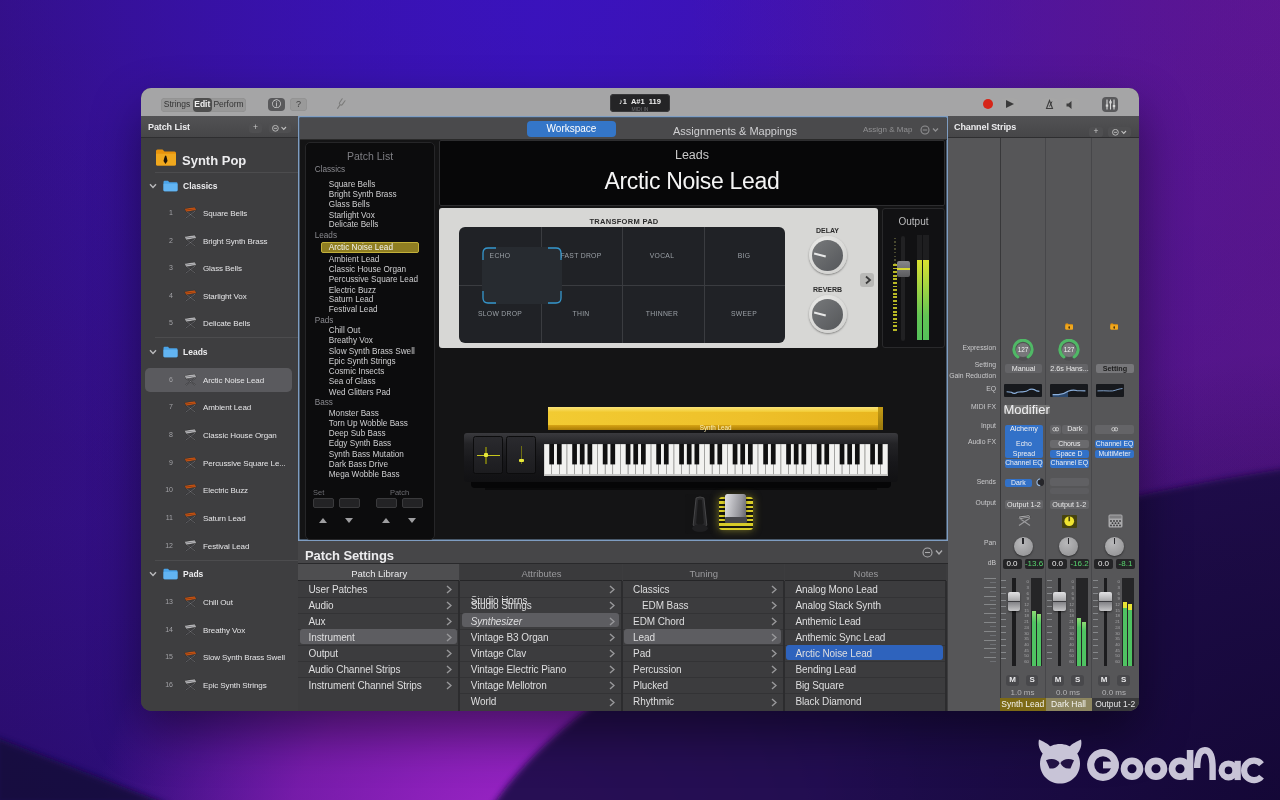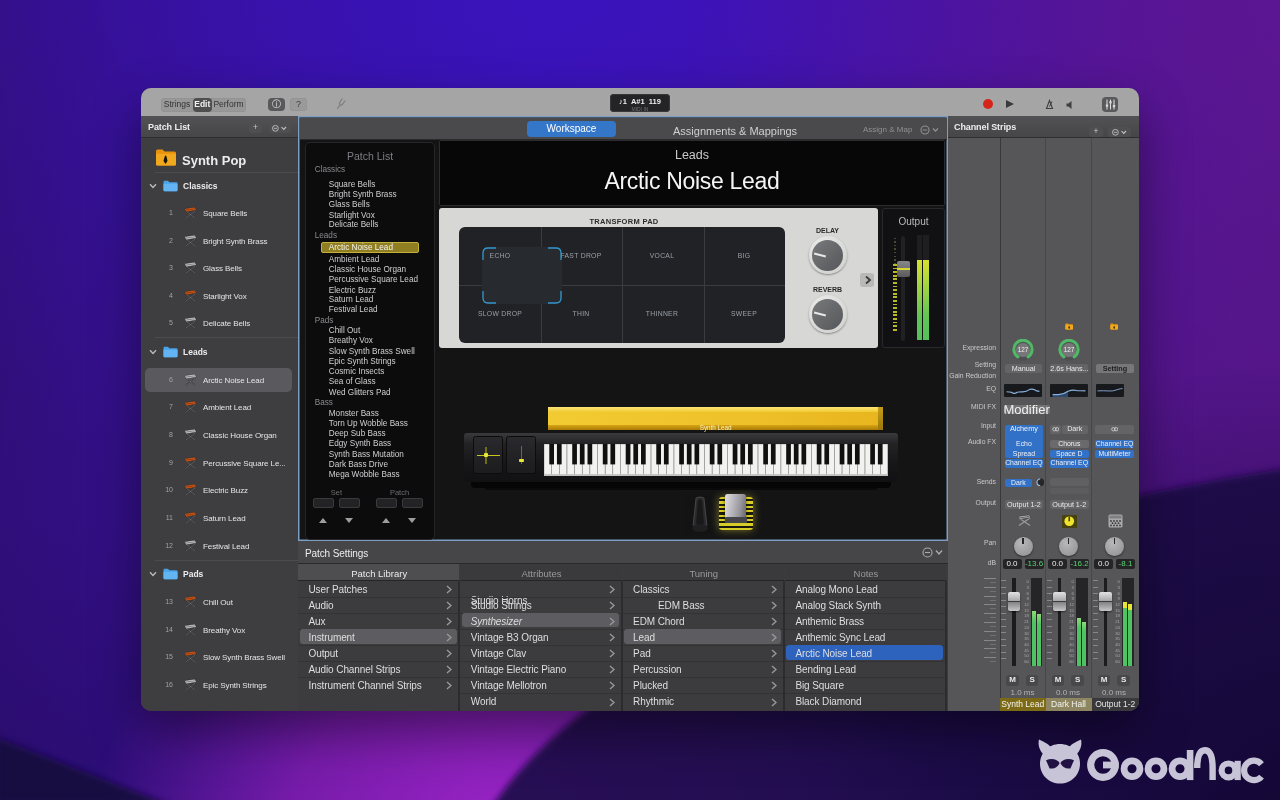--- a/index.html
+++ b/index.html
@@ -499,21 +499,21 @@
 <div class="abs txt" style="left:187.8px;top:289.3px;font-size:8.2px;color:#cfcfd1;">Sea of Glass</div>
 <div class="abs txt" style="left:187.8px;top:299.8px;font-size:8.2px;color:#cfcfd1;">Wed Glitters Pad</div>
 <div class="abs txt" style="left:173.7px;top:310.3px;font-size:8.2px;color:#8b8b90;">Bass</div>
 <div class="abs txt" style="left:187.8px;top:320.8px;font-size:8.2px;color:#cfcfd1;">Monster Bass</div>
 <div class="abs txt" style="left:187.8px;top:330.8px;font-size:8.2px;color:#cfcfd1;">Torn Up Wobble Bass</div>
 <div class="abs txt" style="left:187.8px;top:341.3px;font-size:8.2px;color:#cfcfd1;">Deep Sub Bass</div>
 <div class="abs txt" style="left:187.8px;top:351.2px;font-size:8.2px;color:#cfcfd1;">Edgy Synth Bass</div>
 <div class="abs txt" style="left:187.8px;top:361.7px;font-size:8.2px;color:#cfcfd1;">Synth Bass Mutation</div>
 <div class="abs txt" style="left:187.8px;top:371.7px;font-size:8.2px;color:#cfcfd1;">Dark Bass Drive</div>
 <div class="abs txt" style="left:187.8px;top:382.2px;font-size:8.2px;color:#cfcfd1;">Mega Wobble Bass</div>
-<div class="abs txt" style="left:172px;top:400px;width:47px;text-align:center;font-size:7.5px;color:#6d6d72;">Set</div>
+<div class="abs txt" style="left:172px;top:400px;width:47px;font-size:7.5px;color:#6d6d72;">Set</div>
 <div class="abs txt" style="left:235px;top:400px;width:47px;text-align:center;font-size:7.5px;color:#6d6d72;">Patch</div>
 <div class="abs" style="left:172px;top:409.6px;width:21px;height:10.5px;background:#232325;border:1px solid #3a3a3c;border-radius:2px;"></div>
 <div class="abs" style="left:198px;top:409.6px;width:21px;height:10.5px;background:#232325;border:1px solid #3a3a3c;border-radius:2px;"></div>
 <div class="abs" style="left:235px;top:409.6px;width:21px;height:10.5px;background:#232325;border:1px solid #3a3a3c;border-radius:2px;"></div>
 <div class="abs" style="left:261px;top:409.6px;width:21px;height:10.5px;background:#232325;border:1px solid #3a3a3c;border-radius:2px;"></div>
 <div class="abs" style="left:178px;top:429.5px;width:0;height:0;border-left:4.5px solid transparent;border-right:4.5px solid transparent;border-bottom:5.5px solid #9e9ea0;"></div>
 <div class="abs" style="left:204px;top:429.5px;width:0;height:0;border-left:4.5px solid transparent;border-right:4.5px solid transparent;border-top:5.5px solid #9e9ea0;"></div>
 <div class="abs" style="left:241px;top:429.5px;width:0;height:0;border-left:4.5px solid transparent;border-right:4.5px solid transparent;border-bottom:5.5px solid #9e9ea0;"></div>
 <div class="abs" style="left:267px;top:429.5px;width:0;height:0;border-left:4.5px solid transparent;border-right:4.5px solid transparent;border-top:5.5px solid #9e9ea0;"></div>
 <div class="abs" style="left:298px;top:51.5px;width:506px;height:66px;background:#070708;border:1px solid #2d2d2f;border-radius:2px;"></div>
@@ -568,21 +568,21 @@
 <div class="abs" style="left:760px;top:147.6px;width:4px;height:105px;background:#212123;border-radius:2px;"></div>
 <div class="abs" style="left:756px;top:173px;width:12.5px;height:16px;background:linear-gradient(#87878a,#5a5a5d);border-radius:2px;"></div>
 <div class="abs" style="left:756px;top:179.5px;width:12.5px;height:2px;background:#d8d832;"></div>
 <div class="abs" style="left:775.5px;top:146.7px;width:5.6px;height:105px;background:#1e1e20;"></div>
 <div class="abs" style="left:775.5px;top:172px;width:5.6px;height:79.8px;background:linear-gradient(#d8e030,#bcd93a 18%,#62c554 70%,#55c05a);"></div>
 <div class="abs" style="left:782px;top:146.7px;width:5.6px;height:105px;background:#1e1e20;"></div>
 <div class="abs" style="left:782px;top:172px;width:5.6px;height:79.8px;background:linear-gradient(#d8e030,#bcd93a 18%,#62c554 70%,#55c05a);"></div>
 
  <div class="abs" style="left:157px;top:453px;width:650px;height:170px;background:#3c3c3e;"></div>
  <div class="abs" style="left:157px;top:453px;width:650px;height:23px;background:#464648;border-bottom:1px solid #29292b;"></div>
- <div class="abs txt" style="left:164px;top:460px;font-size:10px;font-weight:normal;letter-spacing:-0.1px;color:#ececee;">Patch Settings</div>
+ <div class="abs txt" style="left:164px;top:460px;font-size:13px;font-weight:bold;letter-spacing:-0.1px;color:#ececee;">Patch Settings</div>
  <div class="abs" style="left:781px;top:459px;">
       <svg width="24" height="11" viewBox="0 0 24 11">
         <circle cx="5.5" cy="5.5" r="4.5" fill="none" stroke="#aaaaac" stroke-width="1.1"></circle>
         <line x1="3" y1="5.5" x2="8" y2="5.5" stroke="#aaaaac" stroke-width="1.1"></line>
         <path d="M14 3.5 L17 7 L20 3.5" fill="none" stroke="#aaaaac" stroke-width="1.4"></path>
       </svg>
     </div>
 
 <div class="abs" style="left:157px;top:476px;width:161.3px;height:16.5px;background:#4e4e50;border-bottom:1px solid #252527;"></div>
 <div class="abs txt" style="left:157px;top:479.5px;width:162.3px;text-align:center;font-size:9.5px;color:#eaeaec;">Patch Library</div>
@@ -700,21 +700,21 @@
       </svg>
     </div>
 <div class="abs" style="left:641.9px;top:492.5px;width:2px;height:130.5px;background:#2c2c2e;"></div>
 <div class="abs txt" style="left:492.1px;top:495.8px;font-size:10px;letter-spacing:-0.1px;color:#dededf;">Classics</div>
 <div class="abs" style="left:629.9px;top:497.1px;">
       <svg width="6" height="9" viewBox="0 0 6 9">
         <path d="M1 1 L5 4.5 L1 8" fill="none" stroke="#98989b" stroke-width="1.4"></path>
       </svg>
     </div>
 <div class="abs" style="left:481.6px;top:508.86px;width:160.29999999999995px;height:1px;background:#333335;"></div>
-<div class="abs txt" style="left:517px;top:511.86px;font-size:10px;letter-spacing:-0.1px;color:#dededf;">EDM Bass</div>
+<div class="abs txt" style="left:501px;top:511.86px;font-size:10px;letter-spacing:-0.1px;color:#dededf;">EDM Bass</div>
 <div class="abs" style="left:629.9px;top:513.1600000000001px;">
       <svg width="6" height="9" viewBox="0 0 6 9">
         <path d="M1 1 L5 4.5 L1 8" fill="none" stroke="#98989b" stroke-width="1.4"></path>
       </svg>
     </div>
 <div class="abs" style="left:481.6px;top:524.9200000000001px;width:160.29999999999995px;height:1px;background:#333335;"></div>
 <div class="abs txt" style="left:492.1px;top:527.9200000000001px;font-size:10px;letter-spacing:-0.1px;color:#dededf;">EDM Chord</div>
 <div class="abs" style="left:629.9px;top:529.22px;">
       <svg width="6" height="9" viewBox="0 0 6 9">
         <path d="M1 1 L5 4.5 L1 8" fill="none" stroke="#98989b" stroke-width="1.4"></path>
@@ -754,21 +754,21 @@
 <div class="abs" style="left:629.9px;top:609.52px;">
       <svg width="6" height="9" viewBox="0 0 6 9">
         <path d="M1 1 L5 4.5 L1 8" fill="none" stroke="#98989b" stroke-width="1.4"></path>
       </svg>
     </div>
 <div class="abs" style="left:804px;top:492.5px;width:2px;height:130.5px;background:#2c2c2e;"></div>
 <div class="abs txt" style="left:654.4px;top:495.8px;font-size:10px;letter-spacing:-0.1px;color:#dededf;">Analog Mono Lead</div>
 <div class="abs" style="left:643.9px;top:508.86px;width:160.10000000000002px;height:1px;background:#333335;"></div>
 <div class="abs txt" style="left:654.4px;top:511.86px;font-size:10px;letter-spacing:-0.1px;color:#dededf;">Analog Stack Synth</div>
 <div class="abs" style="left:643.9px;top:524.9200000000001px;width:160.10000000000002px;height:1px;background:#333335;"></div>
-<div class="abs txt" style="left:654.4px;top:527.9200000000001px;font-size:10px;letter-spacing:-0.1px;color:#dededf;">Anthemic Brass</div>
+<div class="abs txt" style="left:654.4px;top:527.9200000000001px;font-size:10px;letter-spacing:-0.1px;color:#dededf;">Anthemic Lead</div>
 <div class="abs" style="left:643.9px;top:540.98px;width:160.10000000000002px;height:1px;background:#333335;"></div>
 <div class="abs txt" style="left:654.4px;top:543.98px;font-size:10px;letter-spacing:-0.1px;color:#dededf;">Anthemic Sync Lead</div>
 <div class="abs" style="left:643.9px;top:557.04px;width:160.10000000000002px;height:1px;background:#333335;"></div>
 <div class="abs" style="left:645.4px;top:557.0400000000001px;width:157.10000000000002px;height:14.559999999999999px;background:#2e63bd;border-radius:3px;"></div>
 <div class="abs txt" style="left:654.4px;top:560.0400000000001px;font-size:10px;letter-spacing:-0.1px;color:#dededf;">Arctic Noise Lead</div>
 <div class="abs" style="left:643.9px;top:573.1px;width:160.10000000000002px;height:1px;background:#333335;"></div>
 <div class="abs txt" style="left:654.4px;top:576.1px;font-size:10px;letter-spacing:-0.1px;color:#dededf;">Bending Lead</div>
 <div class="abs" style="left:643.9px;top:589.16px;width:160.10000000000002px;height:1px;background:#333335;"></div>
 <div class="abs txt" style="left:654.4px;top:592.1600000000001px;font-size:10px;letter-spacing:-0.1px;color:#dededf;">Big Square</div>
 <div class="abs" style="left:643.9px;top:605.22px;width:160.10000000000002px;height:1px;background:#333335;"></div>

